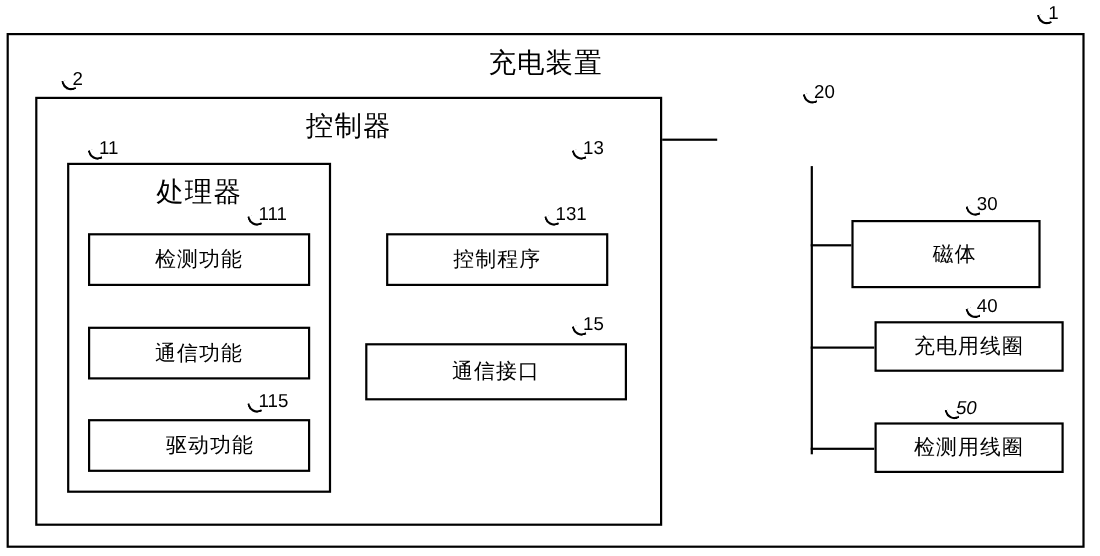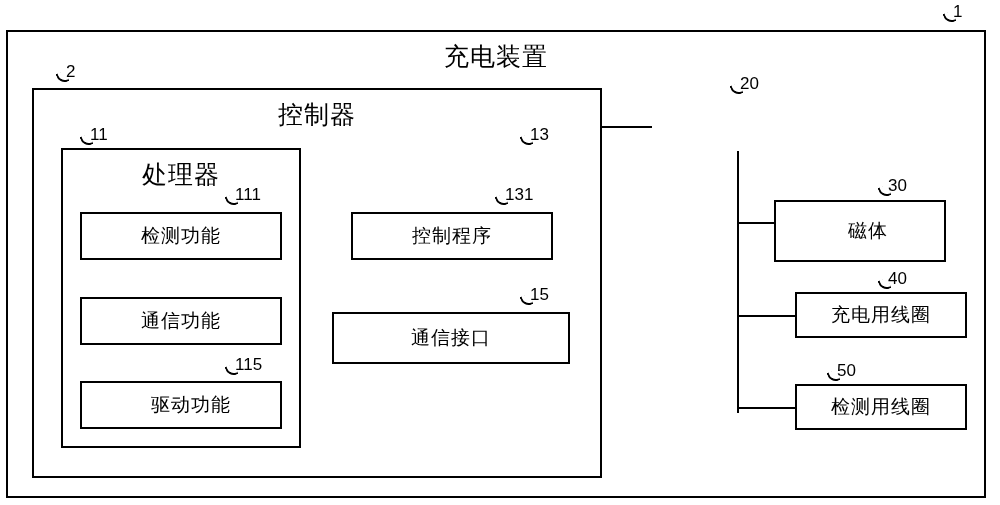--- a/index.html
+++ b/index.html
@@ -165,20 +165,20 @@
     <div class="centered-label">磁体</div>
   </div>
 
   <div class="ref" style="left: 878px; top: 269px;">
     <span class="tick"></span><span>40</span>
   </div>
   <div class="box" style="left: 795px; top: 292px; width: 172px; height: 46px;">
     <div class="centered-label">充电用线圈</div>
   </div>
 
-  <div class="ref" style="left: 827px; top: 361px;">
+  <div class="ref" style="left: 859px; top: 361px; font-style: italic;">
     <span class="tick"></span><span>50</span>
   </div>
   <div class="box" style="left: 795px; top: 384px; width: 172px; height: 46px;">
     <div class="centered-label">检测用线圈</div>
   </div>
 
 </div>
 
 </body></html>

